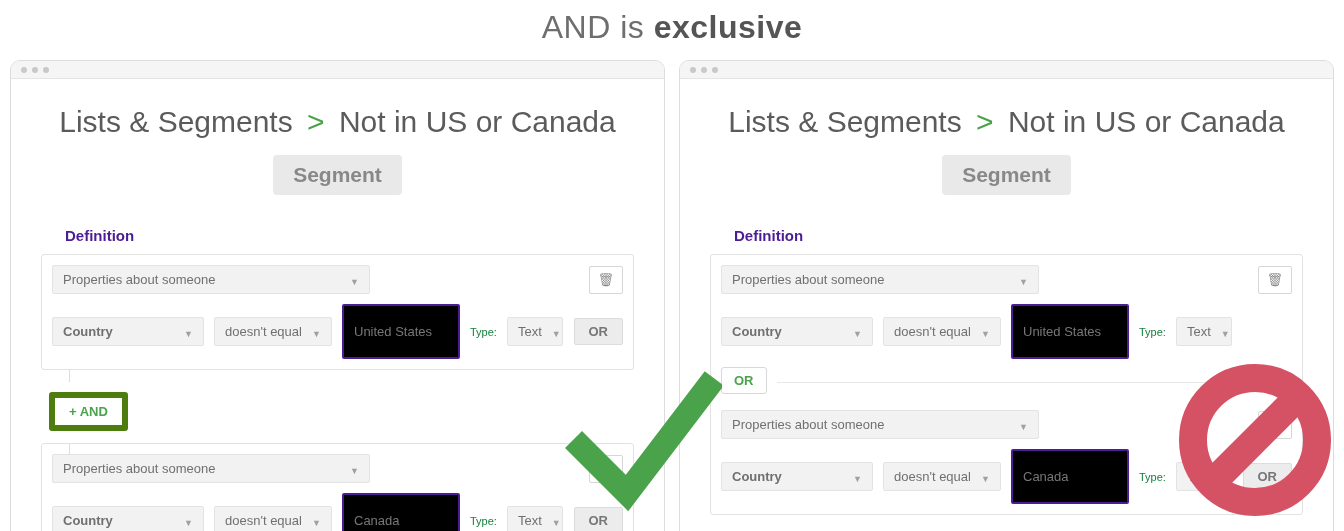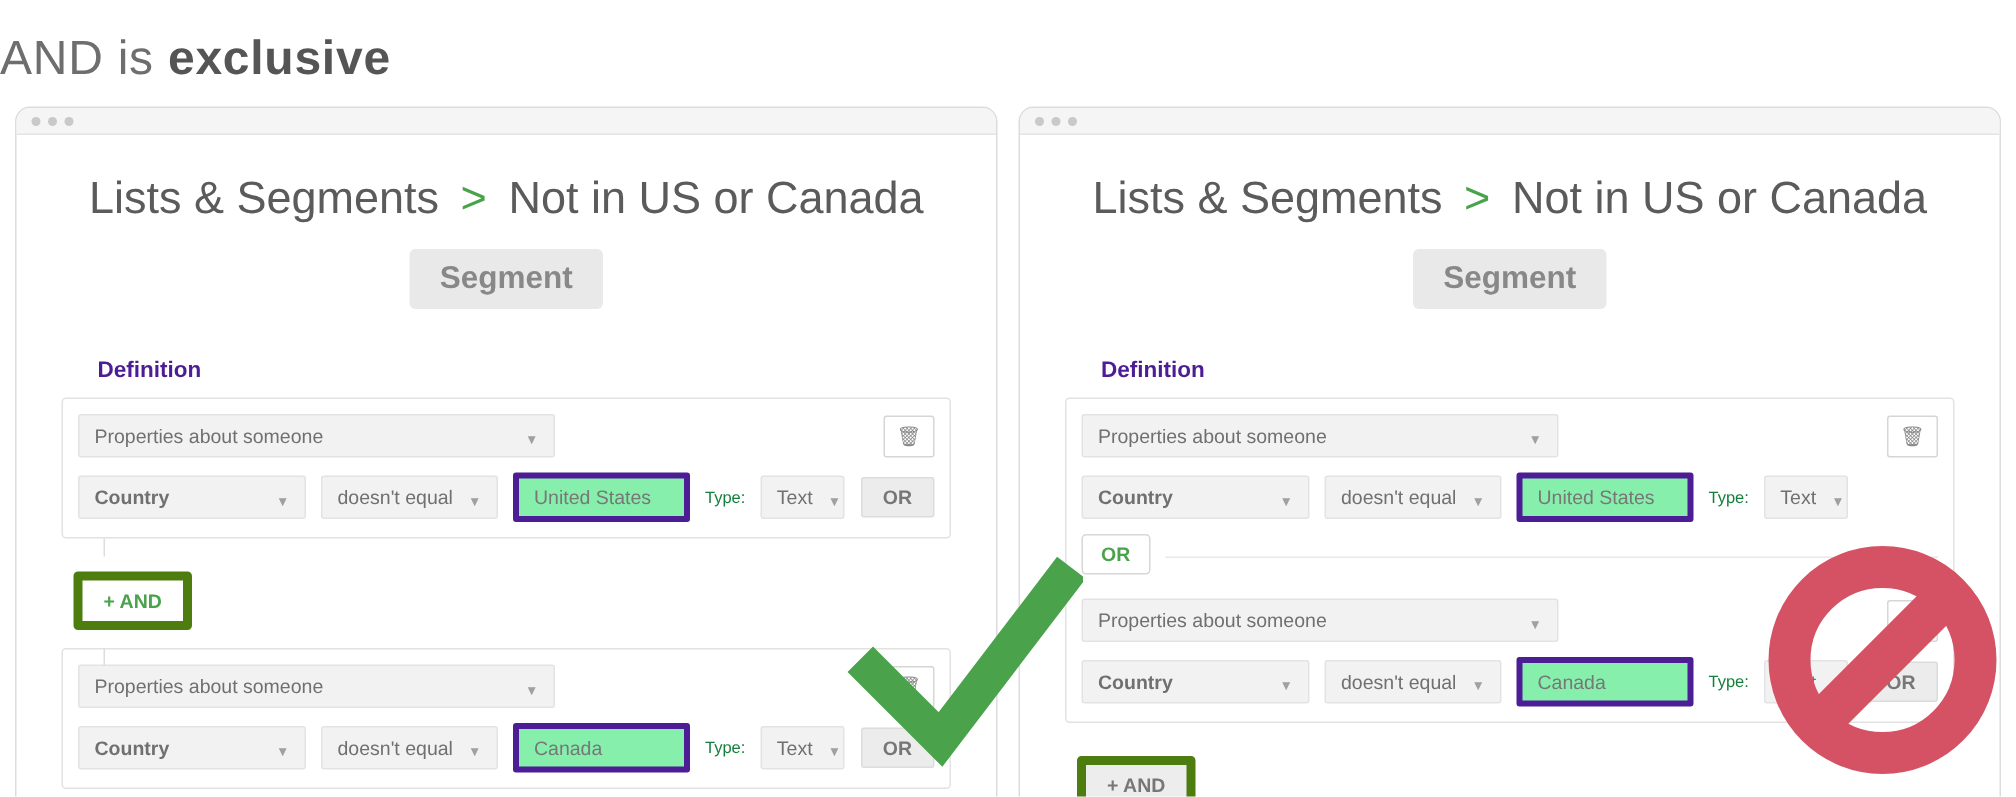--- a/index.html
+++ b/index.html
@@ -6,22 +6,22 @@
   body {
     font-family: -apple-system, BlinkMacSystemFont, "Segoe UI", Helvetica, Arial, sans-serif;
     background: #ffffff;
     width: 1344px;
     height: 531px;
     overflow: hidden;
     position: relative;
   }
   .title-row {
     display: flex;
-    justify-content: space-between;
-    padding: 20px 0 14px 0;
+    justify-content: center;
+    padding: 9px 0 14px 0;
   }
   .title {
     font-size: 32px;
     color: #6e6e6e;
     font-weight: 400;
     letter-spacing: 0.5px;
   }
   .title b { color: #555; font-weight: 700; }
   .windows {
     display: flex;
@@ -104,24 +104,24 @@
   }
   .select .caret {
     font-size: 9px;
     color: #a0a0a0;
   }
   .prop-select { width: 318px; }
   .field-select { width: 152px; font-weight: bold; }
   .op-select { width: 118px; }
   .type-select { width: 56px; }
   .text-input {
-    background: #86efac;
-    border: 4px solid #4c1d95;
+    background: #000000;
+    border: 2px solid #4c1d95;
     border-radius: 2px;
-    padding: 5px 10px;
+    padding: 18px 10px;
     font-size: 13px;
     color: #777;
     width: 118px;
   }
   .type-label { font-size: 11px; font-weight: 400; color: #15803d; }
   .trash-btn {
     background: #fff;
     border: 1px solid #d6d6d6;
     border-radius: 2px;
     width: 34px;

